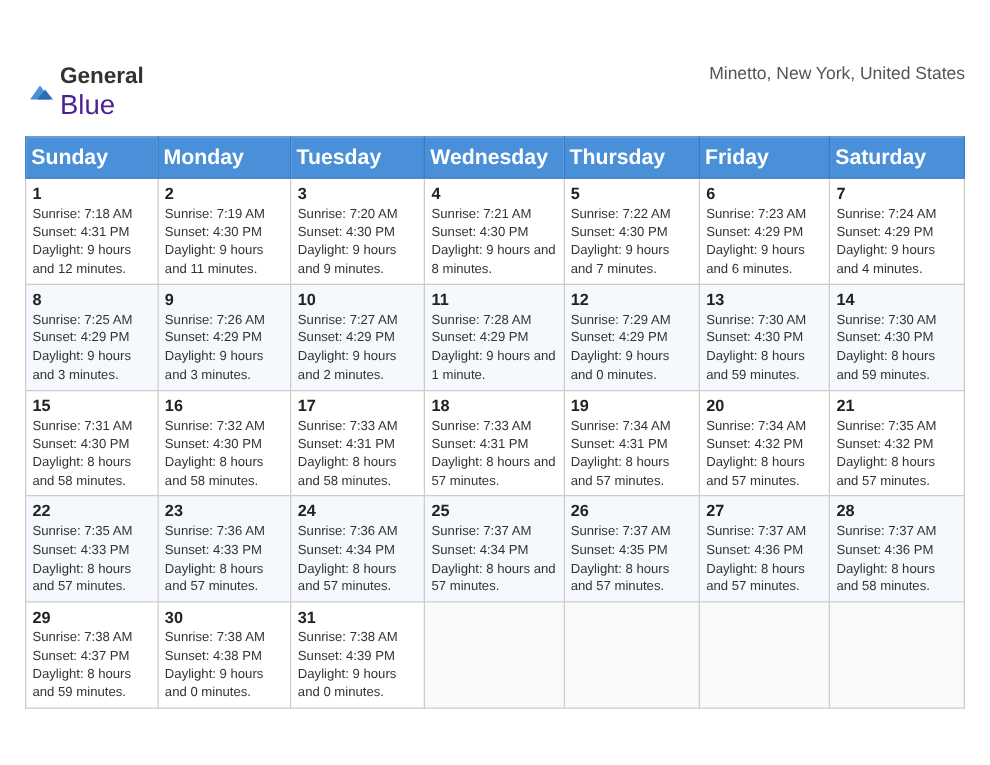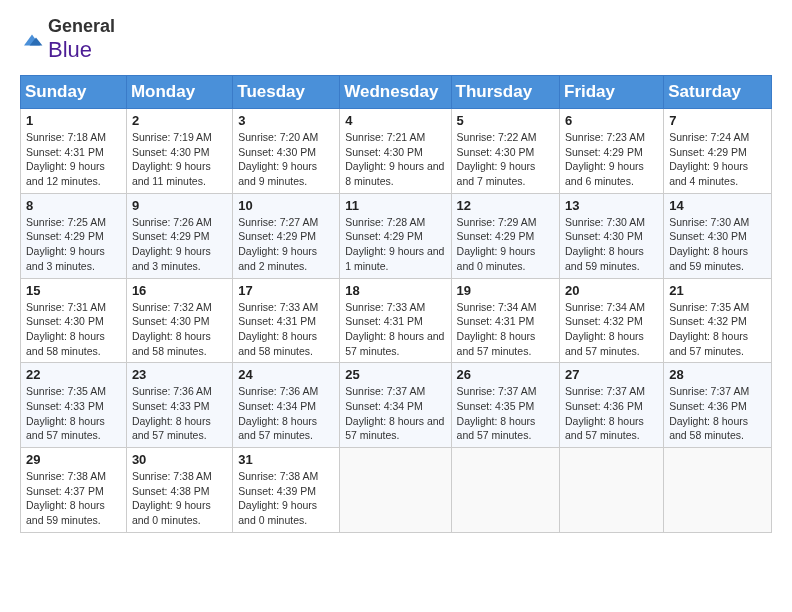--- a/index.html
+++ b/index.html
@@ -8,20 +8,21 @@
       background: #fff;
       width: 792px;
       min-height: 612px;
       padding: 16px 20px;
     }
     .header-area {
       display: flex;
       justify-content: space-between;
       align-items: flex-start;
       margin-bottom: 12px;
+      margin-top: 34px;
     }
     .logo {
       display: flex;
       align-items: center;
       gap: 4px;
     }
     .logo-icon {
       width: 24px;
       height: 24px;
     }
@@ -86,20 +87,21 @@
     <svg class="logo-icon" viewBox="0 0 30 30" xmlns="http://www.w3.org/2000/svg">
       <polygon points="5,22 15,8 25,22" fill="#4a90d9"></polygon>
       <polygon points="12,22 20,12 28,22" fill="#2a6db5"></polygon>
     </svg>
     <div>
       <span style="font-size:18px;font-weight:bold;color:#333;">General</span><br>
       <span style="font-size:22px;font-weight:normal;color:#4c1d95;">Blue</span>
     </div>
   </div>
   <div class="title-area">
+    <div class="subtitle">Minetto, New York, United States</div>
   </div>
 </div>
 
 <table class="calendar">
   <thead>
     <tr>
     <th>Sunday</th>
         <th>Monday</th>
         <th>Tuesday</th>
         <th>Wednesday</th>

